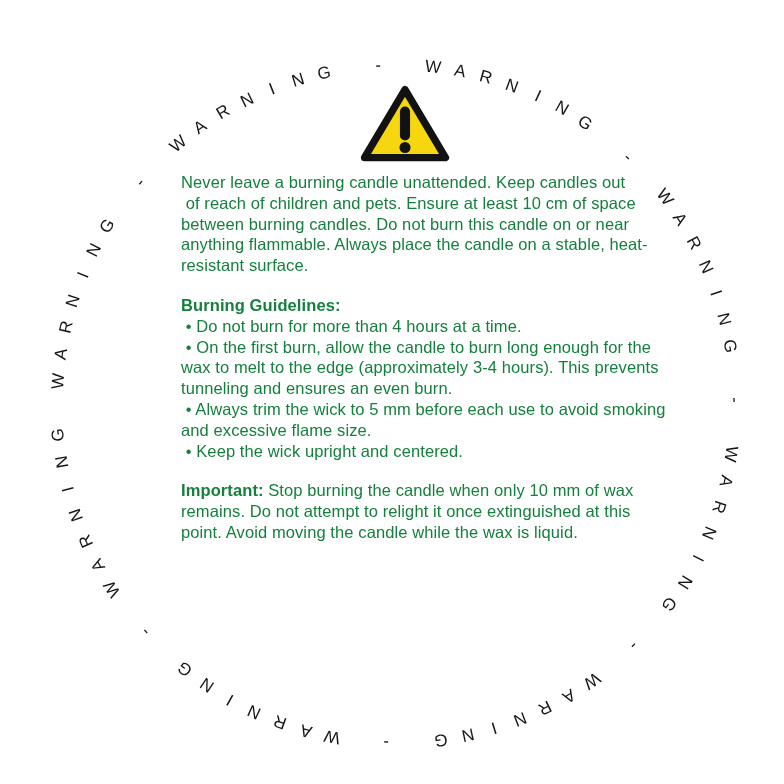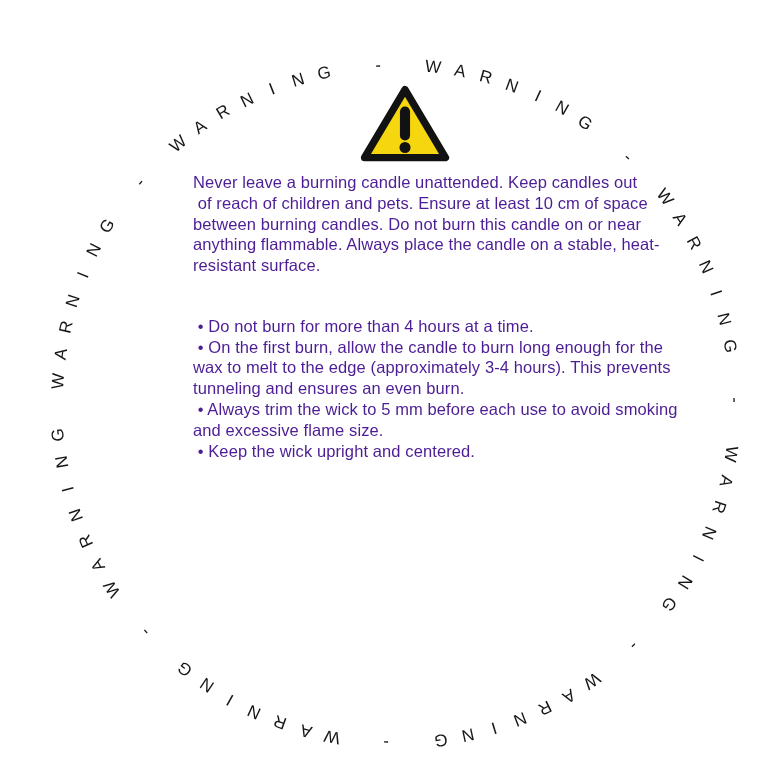--- a/index.html
+++ b/index.html
@@ -34,25 +34,24 @@
     width: 92px;
     height: 83px;
   }
   .tri-wrap svg { display: block; width: 100%; height: 100%; }
   
   .label-body {
     position: absolute;
     left: 181px;
     top: 172px;
     width: 502px;
-    color: #4c1d95;
+    color: #15803d;
     font-size: 16.5px;
     line-height: 20.8px;
     letter-spacing: 0.1px;
-    margin-left: 12px;
   }
   .label-body p {
     margin: 0 0 19px 0;
     white-space: pre-line;
   }
   .label-body b { font-weight: 700; }
 </style>
 </head>
 <body>
 
@@ -146,23 +145,26 @@
       <circle cx="50" cy="70" r="6" fill="#121212"></circle>
     </svg>
   </div>
 
   <div class="label-body">
     <p>Never leave a burning candle unattended. Keep candles out
 &nbsp;of reach of children and pets. Ensure at least 10 cm of space
 between burning candles. Do not burn this candle on or near
 anything flammable. Always place the candle on a stable, heat-
 resistant surface.</p>
-    <p><span>
+    <p><b>Burning Guidelines:</b><span>
 &nbsp;• Do not burn for more than 4 hours at a time.
 &nbsp;• On the first burn, allow the candle to burn long enough for the
 wax to melt to the edge (approximately 3-4 hours). This prevents
 tunneling and ensures an even burn.
 &nbsp;• Always trim the wick to 5 mm before each use to avoid smoking
 and excessive flame size.
 &nbsp;• Keep the wick upright and centered.</span></p>
+    <p><b>Important:</b><span> Stop burning the candle when only 10 mm of wax
+remains. Do not attempt to relight it once extinguished at this
+point. Avoid moving the candle while the wax is liquid.</span></p>
   </div>
 
 </div>
 
 </body></html>

